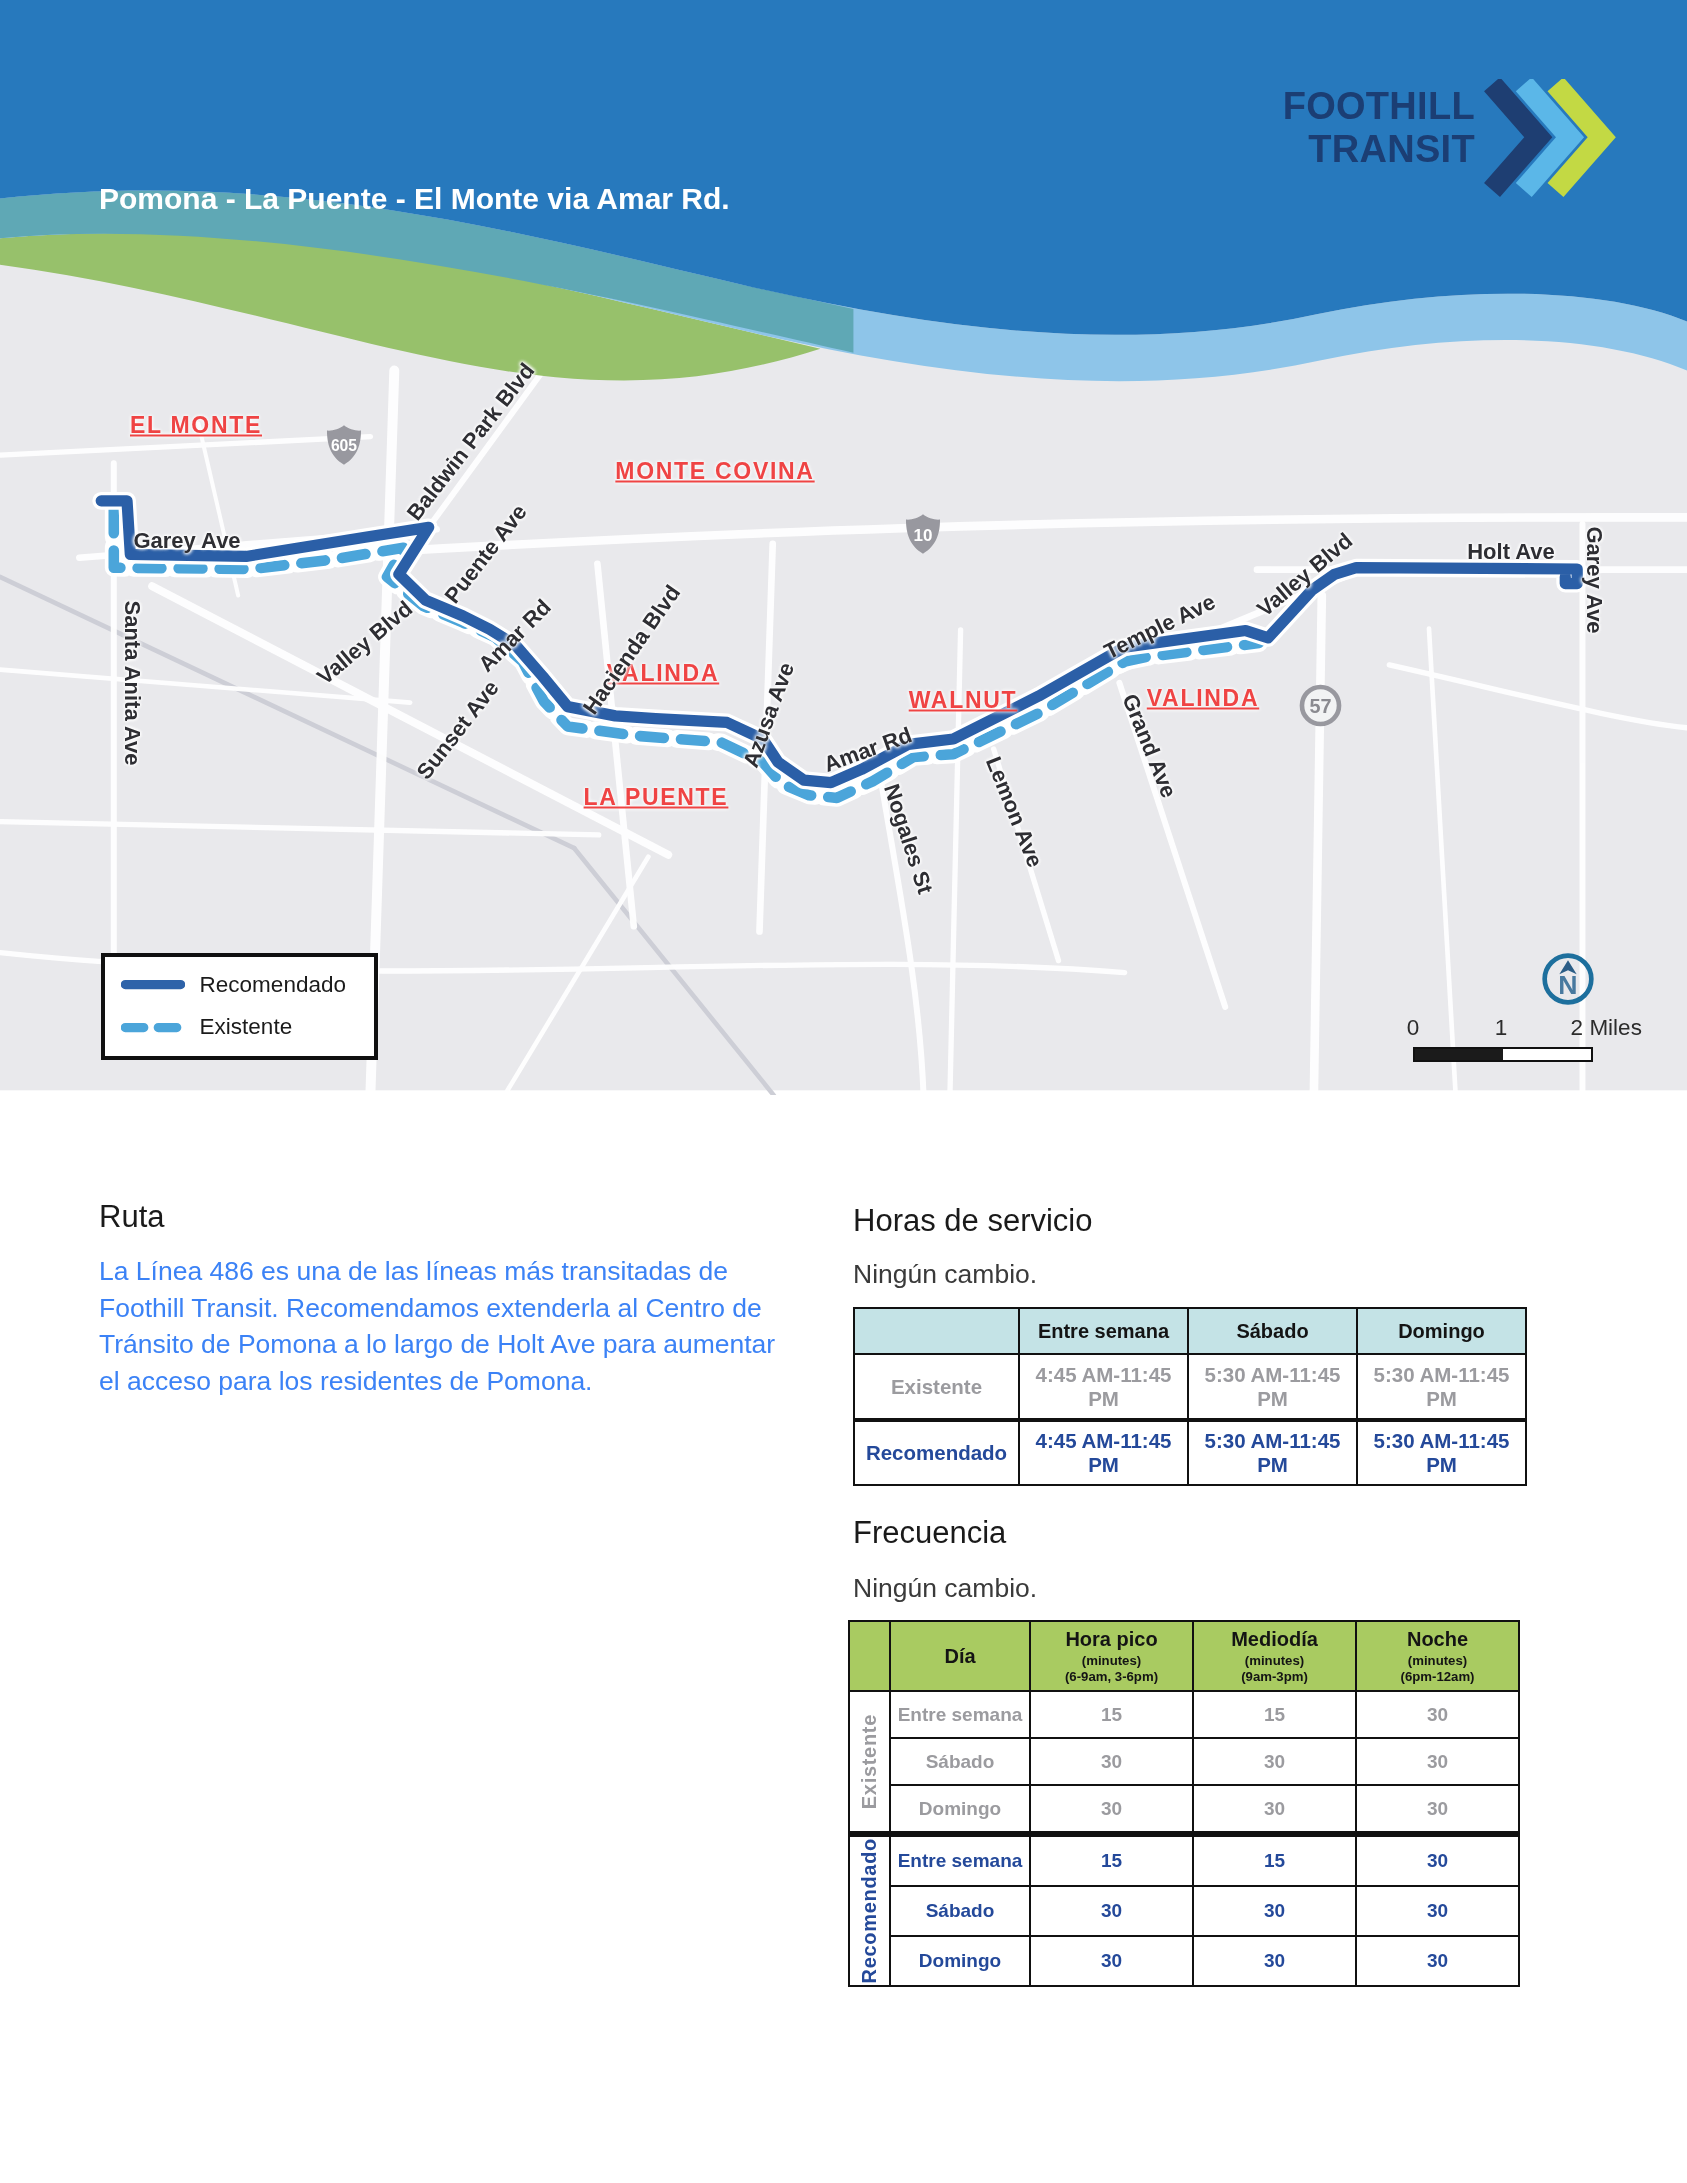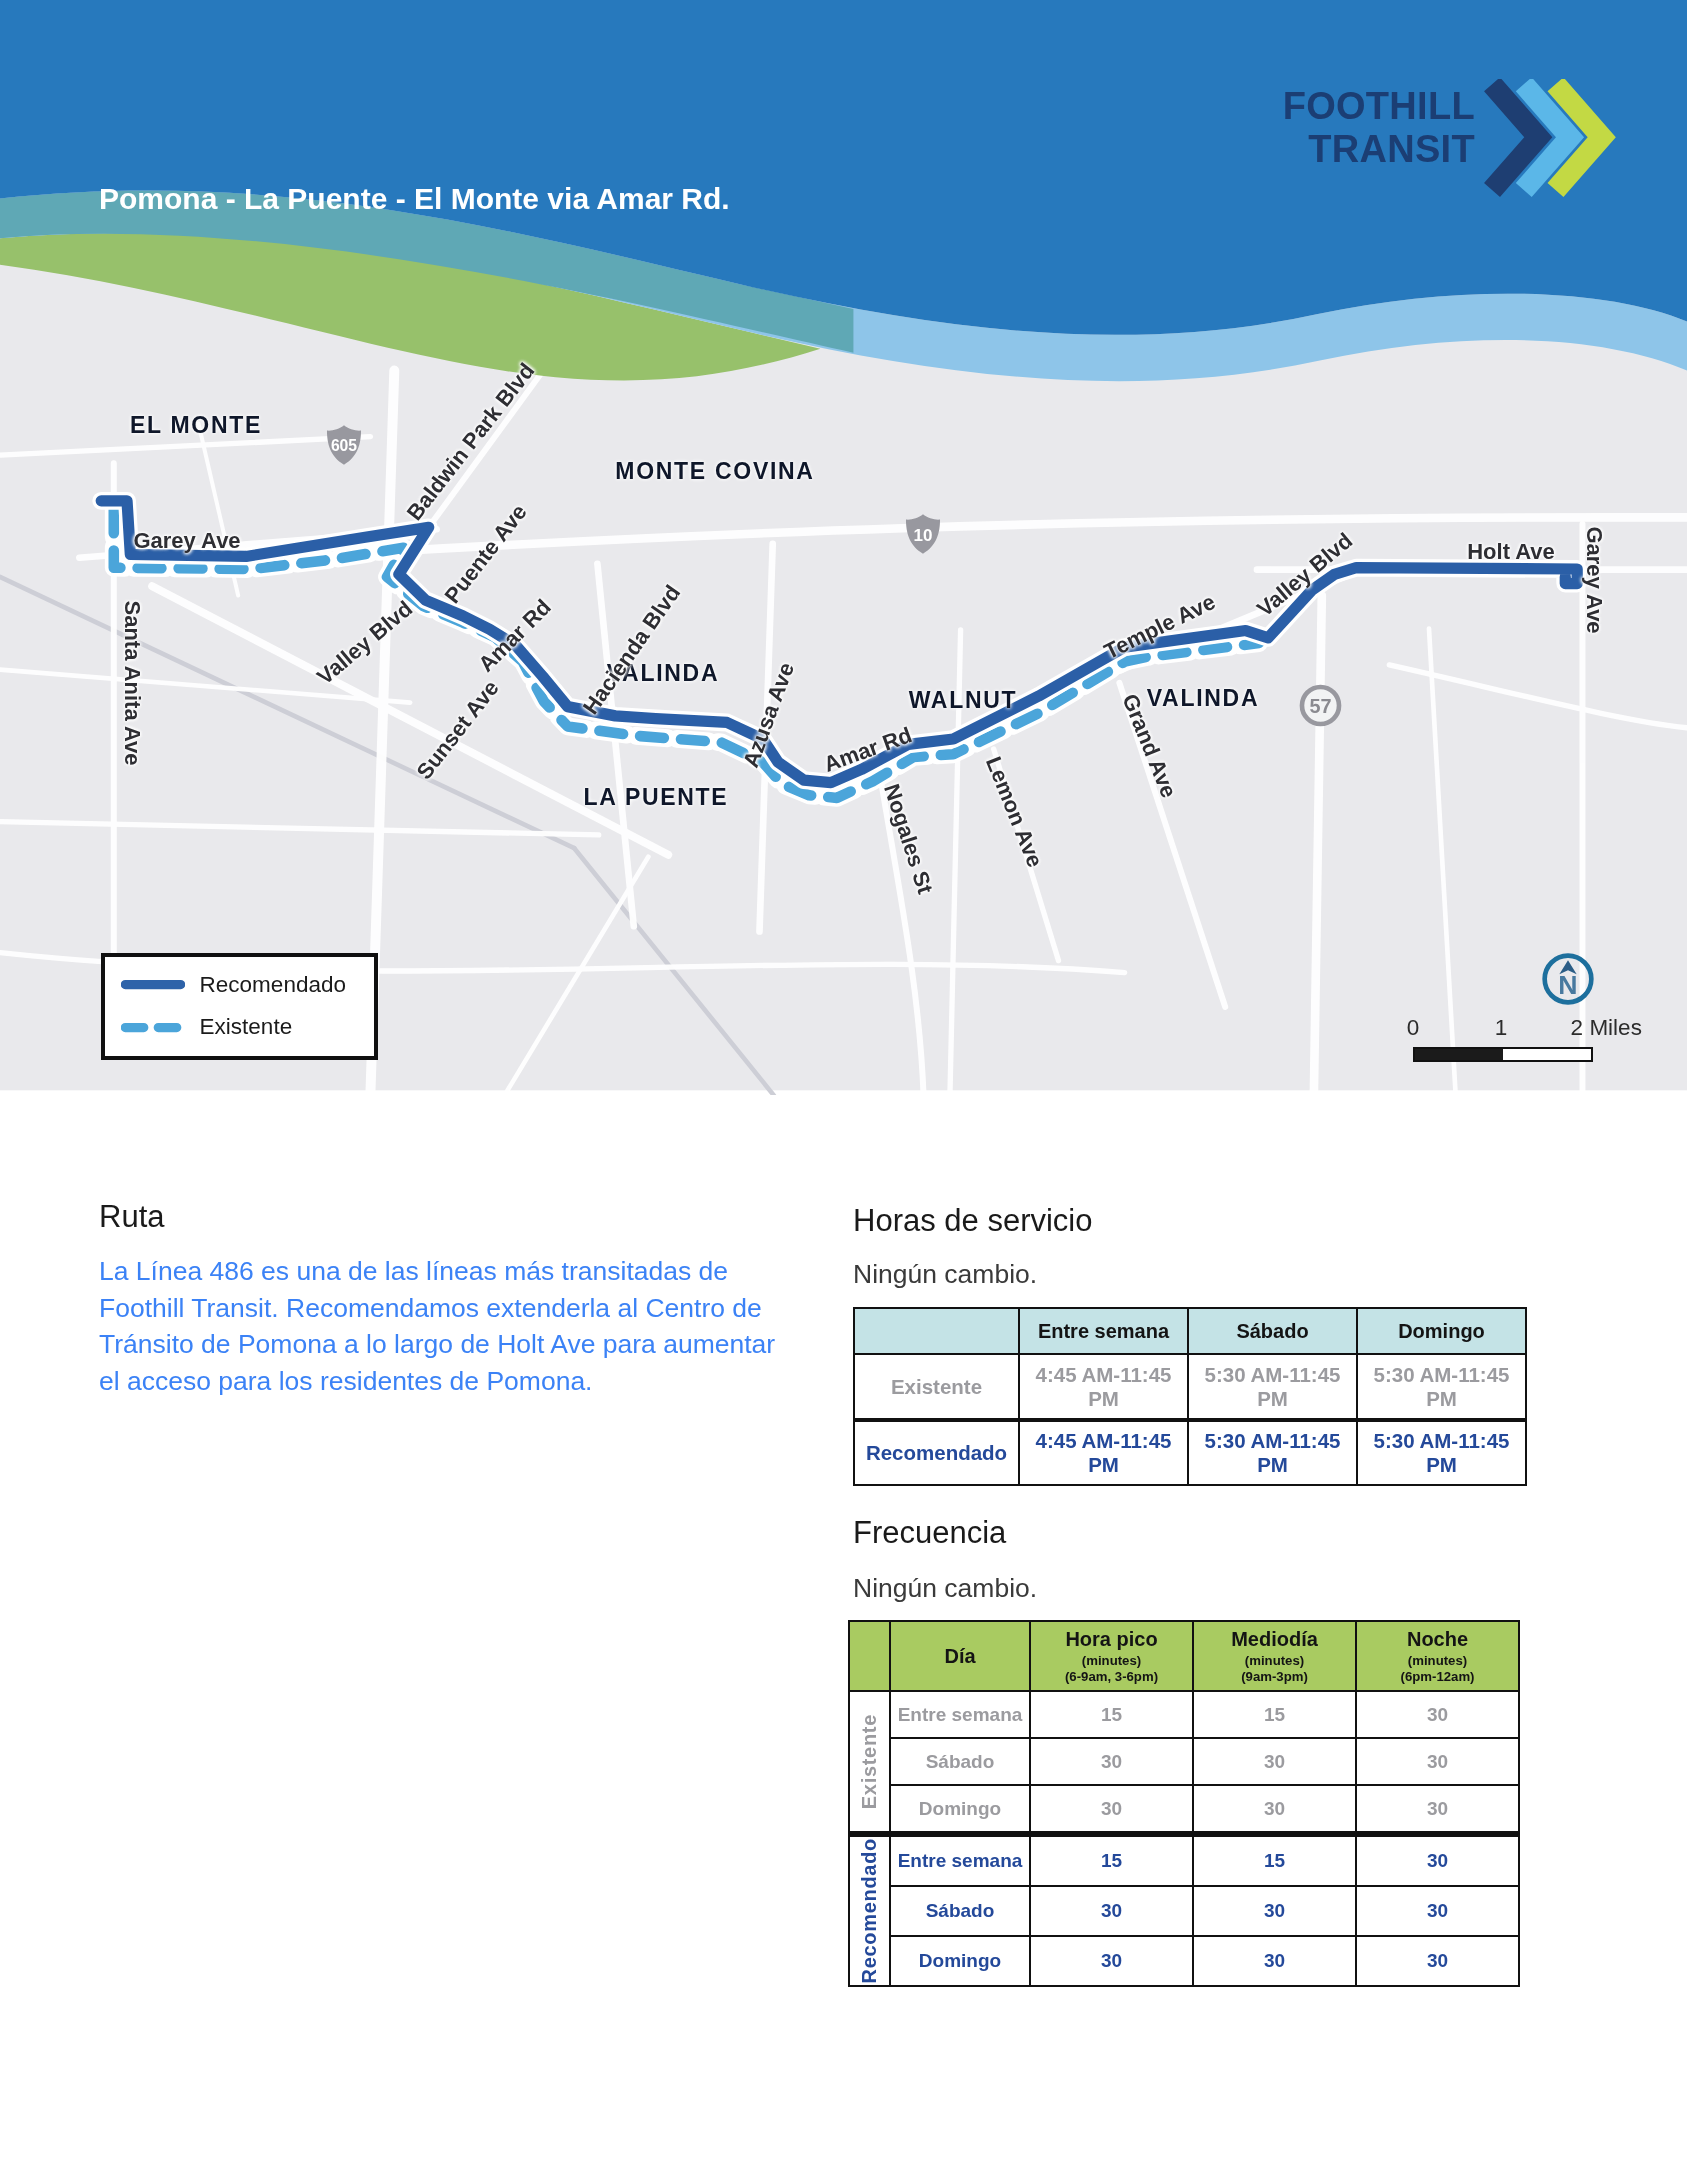--- a/index.html
+++ b/index.html
@@ -14,22 +14,22 @@
   .logo-box{left:1171px;top:85px;width:304px;text-align:right;}
   .logo-l1{font-size:38px;font-weight:800;color:#1b3e74;letter-spacing:0.3px;}
   .logo-l2{font-size:44px;font-weight:400;color:#6cc0ea;letter-spacing:10px;margin-right:-10px;margin-top:1.3px;}
   .logo-chev{left:1484px;top:79px;}
 
   
   .ml{position:absolute;transform:translate(-50%,-50%) rotate(var(--r,0deg));
       font-size:22px;font-weight:700;color:#2e2e33;white-space:nowrap;
       text-shadow:0 0 3.3px #fff,0 0 3.3px #fff,0 0 4.6px #fff,0 0 4.6px #fff;}
   .city{position:absolute;transform:translate(-50%,-50%);font-size:23px;font-weight:700;
-        color:#0f172a;letter-spacing:1.7px;white-space:nowrap;
-        text-shadow:0 0 3.3px #fff,0 0 4px #fff;}
+        color:#ef4444;letter-spacing:1.7px;white-space:nowrap;
+        text-shadow:0 0 3.3px #fff,0 0 4px #fff;text-decoration:underline;}
   .shield-num{font-family:"Liberation Sans",sans-serif;font-weight:700;}
 
   
   .legend{left:101px;top:953px;width:269px;height:99px;background:#ffffff;
           border:4px solid #101010;}
   .legend-row{position:absolute;left:16px;display:flex;align-items:center;gap:14.6px;height:26.5px;}
   .legend-label{font-size:22.5px;color:#1b1b1b;}
   .scale-num{position:absolute;font-size:22.5px;color:#2c2c2c;transform:translateX(-50%);white-space:nowrap;}
   .scale-bar{left:1413px;top:1047px;width:176px;height:10.6px;border:2.6px solid #111;background:#ffffff;}
   .scale-black{position:absolute;left:0;top:0;width:50%;height:100%;background:#1b1b1b;}

